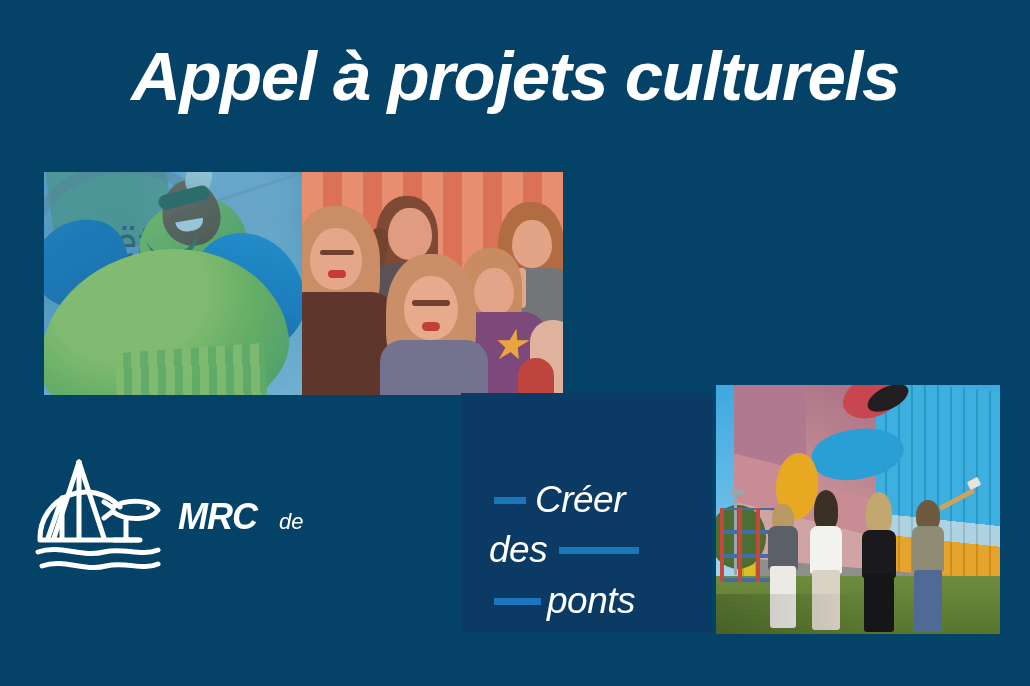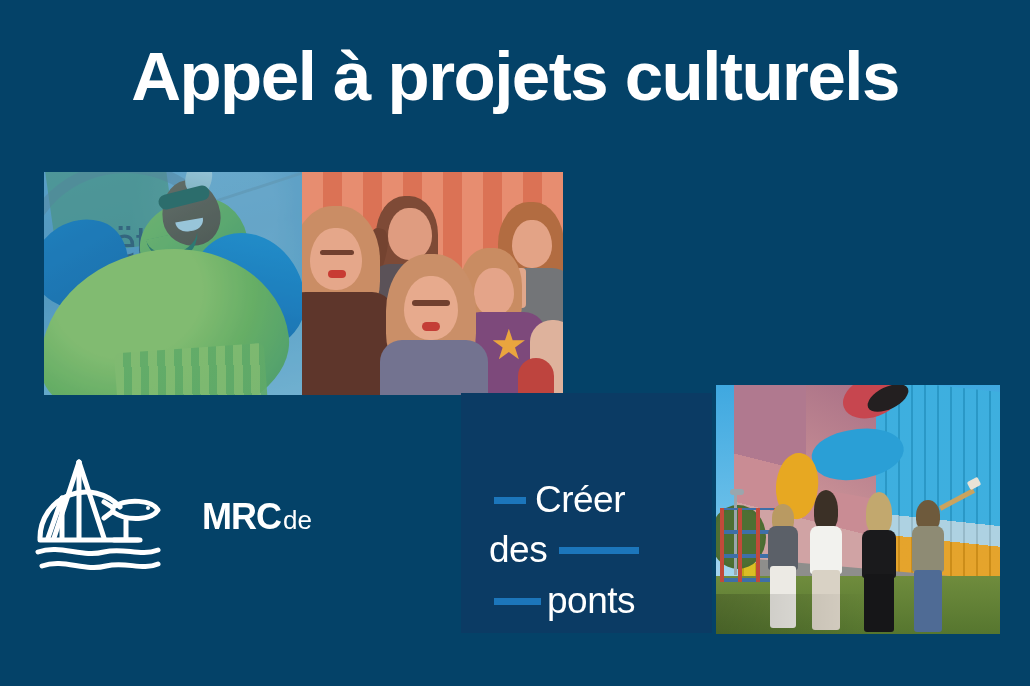--- a/index.html
+++ b/index.html
@@ -6,20 +6,21 @@
   html,body { width:1030px; height:686px; }
   body{
     background:#044268;
     font-family:"Liberation Sans", sans-serif;
     overflow:hidden;
     position:relative;
   }
   .poster{
     position:absolute; inset:0;
     background:#044268;
+    font-style:italic;
   }
 
   
   .title{
     position:absolute;
     left:0; right:0; top:42px;
     text-align:center;
     color:#ffffff;
     font-size:69px;
     font-weight:bold;
@@ -194,29 +195,29 @@
   .date-block{
     position:absolute; left:575px; top:198px; width:420px;
     text-align:center; color:#f6e463;
   }
   .date-line1{ font-size:36px; font-weight:bold; letter-spacing:-.3px; line-height:1.1;}
   .date-line2{ font-size:50px; font-weight:bold; letter-spacing:-.5px; margin-top:6px; line-height:1.1;}
 
   
   .mrc{
     position:absolute; left:34px; top:452px; width:410px; height:130px;
-    display:flex; align-items:center;gap:24px;
+    display:flex; align-items:center;
   }
   .mrc-mark{ width:130px; height:126px; flex:0 0 auto; }
   .mrc-type{ margin-left:14px; color:#ffffff; }
   .mrc-line1{
     font-size:36px; font-weight:bold; letter-spacing:-1px; line-height:1;
     display:flex; align-items:baseline;
   }
-  .mrc-de{ font-size:26px; font-weight:normal; margin-left:2px; letter-spacing:0;}
+  .mrc-de{ font-size:22px; font-weight:normal; margin-left:22px; letter-spacing:0;}
   .mrc-line2{ font-size:39px; font-weight:bold; letter-spacing:-1.2px; line-height:1.05; margin-top:2px;}
 
   
   .cdp{
     position:absolute; left:461px; top:393px; width:251px; height:240px;
     background:#0b3b64;
     overflow:hidden;
   }
   .cdp-inner{
     position:absolute; left:0; top:0; width:251px; height:240px;

